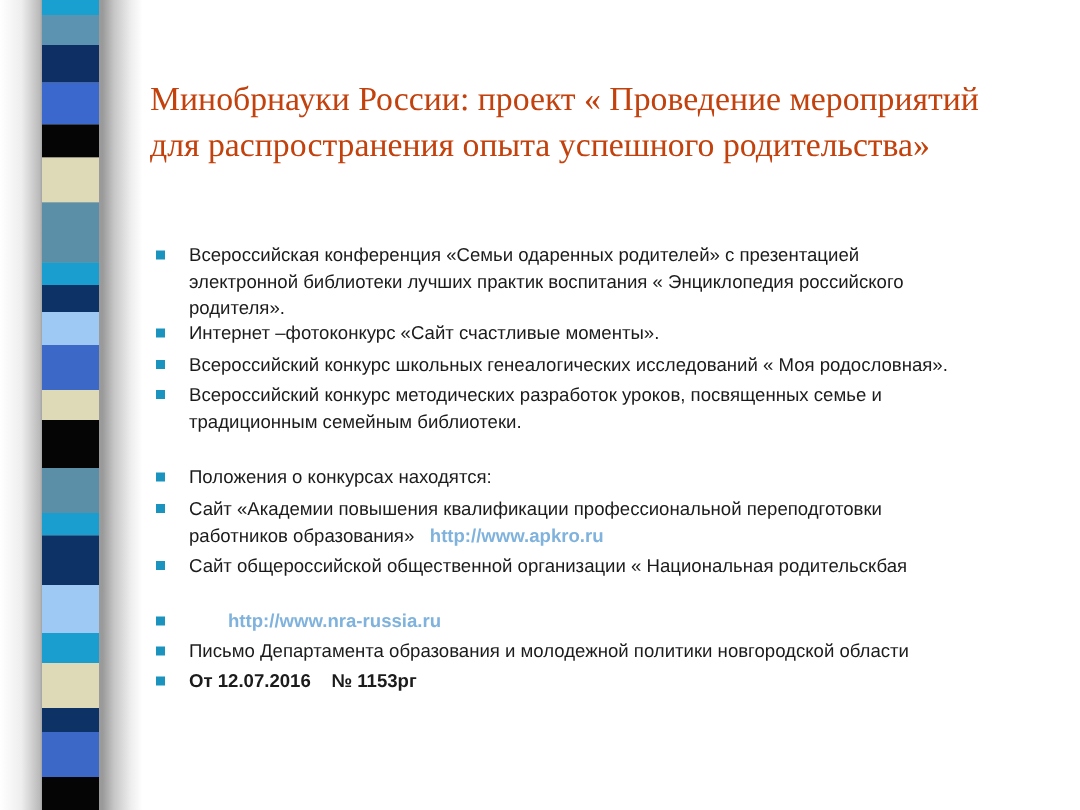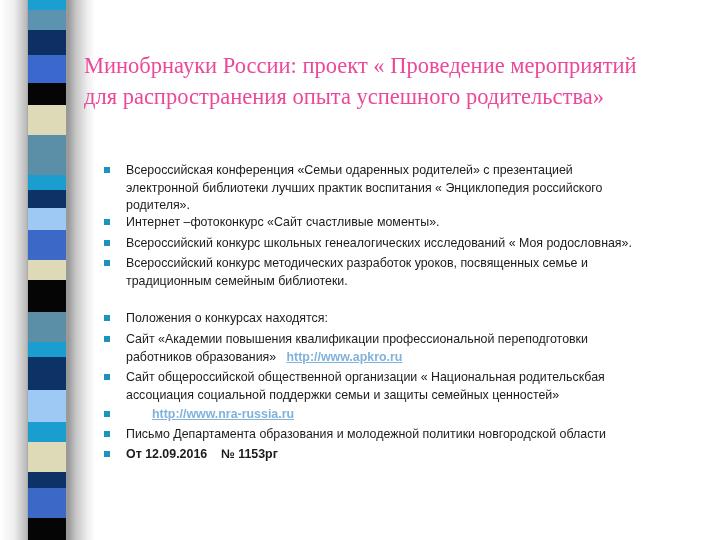--- a/index.html
+++ b/index.html
@@ -10,37 +10,37 @@
   }
   .strip-shadow {
     position: absolute; left: 0; top: 0; width: 95px; height: 540px;
     background: linear-gradient(to right, #ffffff 0%, #eeeeee 15%, #b9b9b9 28%, #9a9a9a 30%, #9a9a9a 72%, #c6c6c6 80%, #eeeeee 92%, #ffffff 100%);
   }
   .strip {
     position: absolute; left: 28px; top: 0; width: 38px; height: 540px;
   }
   .stripe { position: absolute; left: 0; width: 100%; }
   .title {
-    position: absolute; left: 84px; top: 50px; width: 610px;
+    position: absolute; left: 100px; top: 50px; width: 610px;
     font-family: "Liberation Serif", serif; font-size: 22.5px; line-height: 31px;
-    color: #ec4899;
+    color: #c2410c;
   }
   .title div { white-space: nowrap; }
   .list { position: absolute; left: 104px; top: 0; width: 610px; }
   .item {
     position: absolute; left: 0; width: 600px;
     font-size: 12.4px; line-height: 17.5px; color: #1b1b1b;
   }
   .bullet {
     position: absolute; left: 0; top: 5px; width: 6px; height: 6px;
     background: #1a93be;
   }
   .text { position: absolute; left: 22px; width: 580px; }
   .text div { white-space: nowrap; }
-  .link { color: #7fb2dc; text-decoration: underline; font-weight: bold; }
+  .link { color: #7fb2dc; font-weight: bold; }
   .bold { font-weight: bold; }
 </style>
 </head>
 <body>
 
 <div class="strip-shadow"></div>
 <div class="strip" id="strip">
     <div class="stripe" style="top: 0px; height: 10px; background: rgb(26, 160, 208);"></div>
     <div class="stripe" style="top: 10px; height: 20px; background: rgb(91, 147, 176);"></div>
     <div class="stripe" style="top: 30px; height: 25px; background: rgb(13, 47, 99);"></div>
@@ -118,36 +118,35 @@
         <span>работников образования»</span>&nbsp;&nbsp;
         <span class="link" style="color: rgb(127, 178, 220);">http://www.apkro.ru</span>
       </div>
     </div>
   </div>
 
   <div class="item" style="top:369px">
     <span class="bullet" style="background: rgb(26, 147, 190);"></span>
     <div class="text">
       <div>Сайт общероссийской общественной организации « Национальная родительскбая</div>
-      <div>ассоциация социальной поддержки семьи и защиты семейных ценностей»</div>
     </div>
   </div>
 
   <div class="item" style="top:406px">
     <span class="bullet" style="background: rgb(26, 147, 190);"></span>
     <div class="text"><span class="link" style="color: rgb(127, 178, 220); padding-left: 26px;">http://www.nra-russia.ru</span></div>
   </div>
 
   <div class="item" style="top:426px">
     <span class="bullet" style="background: rgb(26, 147, 190);"></span>
     <div class="text">
         <div>Письмо Департамента образования и молодежной политики новгородской области</div>
       </div>
   </div>
 
   <div class="item" style="top:446px">
     <span class="bullet" style="background: rgb(26, 147, 190);"></span>
     <div class="text">
-        <div class="bold" style="white-space:pre">От 12.09.2016    № 1153рг</div>
+        <div class="bold" style="white-space:pre">От 12.07.2016    № 1153рг</div>
       </div>
   </div>
 
 </div>
 
 </body></html>

